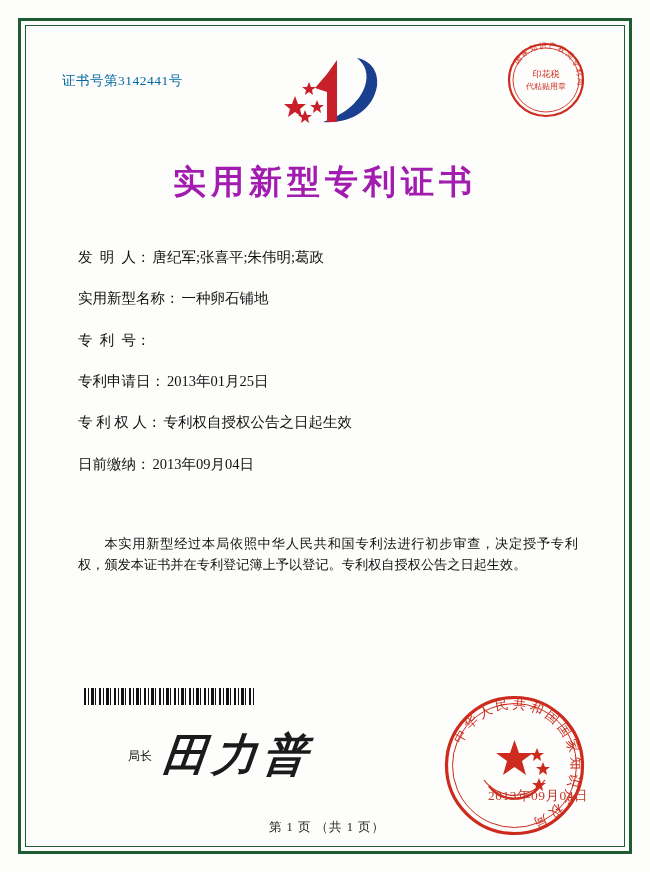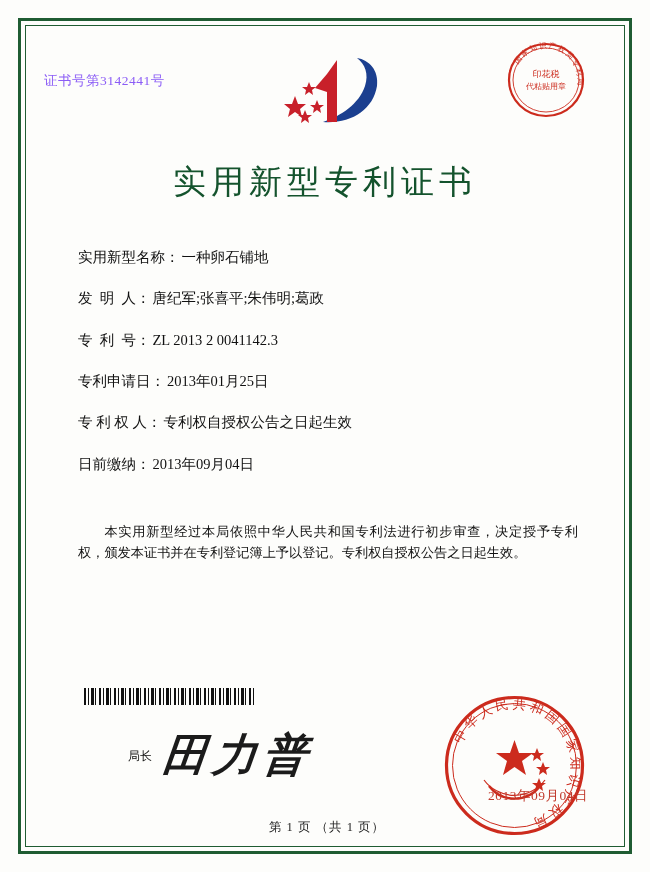--- a/index.html
+++ b/index.html
@@ -35,25 +35,25 @@
     left: 25px;
     top: 25px;
     right: 25px;
     bottom: 25px;
     border: 1px solid #1f5c32;
   }
 
   
   .cert-no {
     position: absolute;
-    left: 44px;
+    left: 62px;
     top: 72px;
     font-size: 13.5px;
     letter-spacing: 0.5px;
-    color: #8b5cf6;
+    color: #0369a1;
   }
 
   .logo {
     position: absolute;
     left: 50%;
     top: 52px;
     transform: translateX(-50%);
     width: 120px;
     height: 78px;
   }
@@ -66,23 +66,23 @@
     height: 88px;
   }
 
   .title {
     position: absolute;
     left: 0;
     right: 0;
     top: 160px;
     text-align: center;
     font-size: 33px;
-    font-weight: normal;
+    font-weight: bold;
     letter-spacing: 5px;
-    color: #14532d;
+    color: #a21caf;
     font-family: "Liberation Serif", "DejaVu Serif", serif;
   }
 
   
   .fields {
     position: absolute;
     left: 78px;
     top: 248px;
     right: 70px;
   }
@@ -107,21 +107,21 @@
     position: absolute;
     left: 78px;
     right: 72px;
     top: 521px;
     font-size: 13.2px;
     line-height: 1.62;
     text-align: justify;
     color: #111;
   }
   .paragraphs p {
-    margin: 0 0 3px 0;
+    margin: 12px 0 3px 0;
     text-indent: 2em;
   }
 
   
   .barcode {
     position: absolute;
     left: 84px;
     top: 688px;
     width: 172px;
     height: 17px;
@@ -220,30 +220,29 @@
       </text>
       <text x="44" y="41" text-anchor="middle" font-size="9" fill="#cc2b1d" font-family="'Liberation Serif', serif">印花税</text>
       <text x="44" y="53" text-anchor="middle" font-size="8" fill="#cc2b1d" font-family="'Liberation Serif', serif">代粘贴用章</text>
     </svg>
   </div>
 
   <div class="title">实用新型专利证书</div>
 
   <div class="fields">
     <div class="field-row">
+      <span class="field-label">发  明  人：</span>
+      <span class="field-value">唐纪军;张喜平;朱伟明;葛政</span>
+    </div>
+    <div class="field-row">
       <span class="field-label">实用新型名称：</span>
       <span class="field-value">一种卵石铺地</span>
     </div>
     <div class="field-row">
-      <span class="field-label">发  明  人：</span>
-      <span class="field-value">唐纪军;张喜平;朱伟明;葛政</span>
-    </div>
-    <div class="field-row">
       <span class="field-label">专  利  号：</span>
-      <span class="field-value">ZL 2013 2 0041142.3</span>
     </div>
     <div class="field-row">
       <span class="field-label">专利申请日：</span>
       <span class="field-value">2013年01月25日</span>
     </div>
     <div class="field-row">
       <span class="field-label">专 利 权 人：</span>
       <span class="field-value">专利权自授权公告之日起生效</span>
     </div>
     <div class="field-row">

